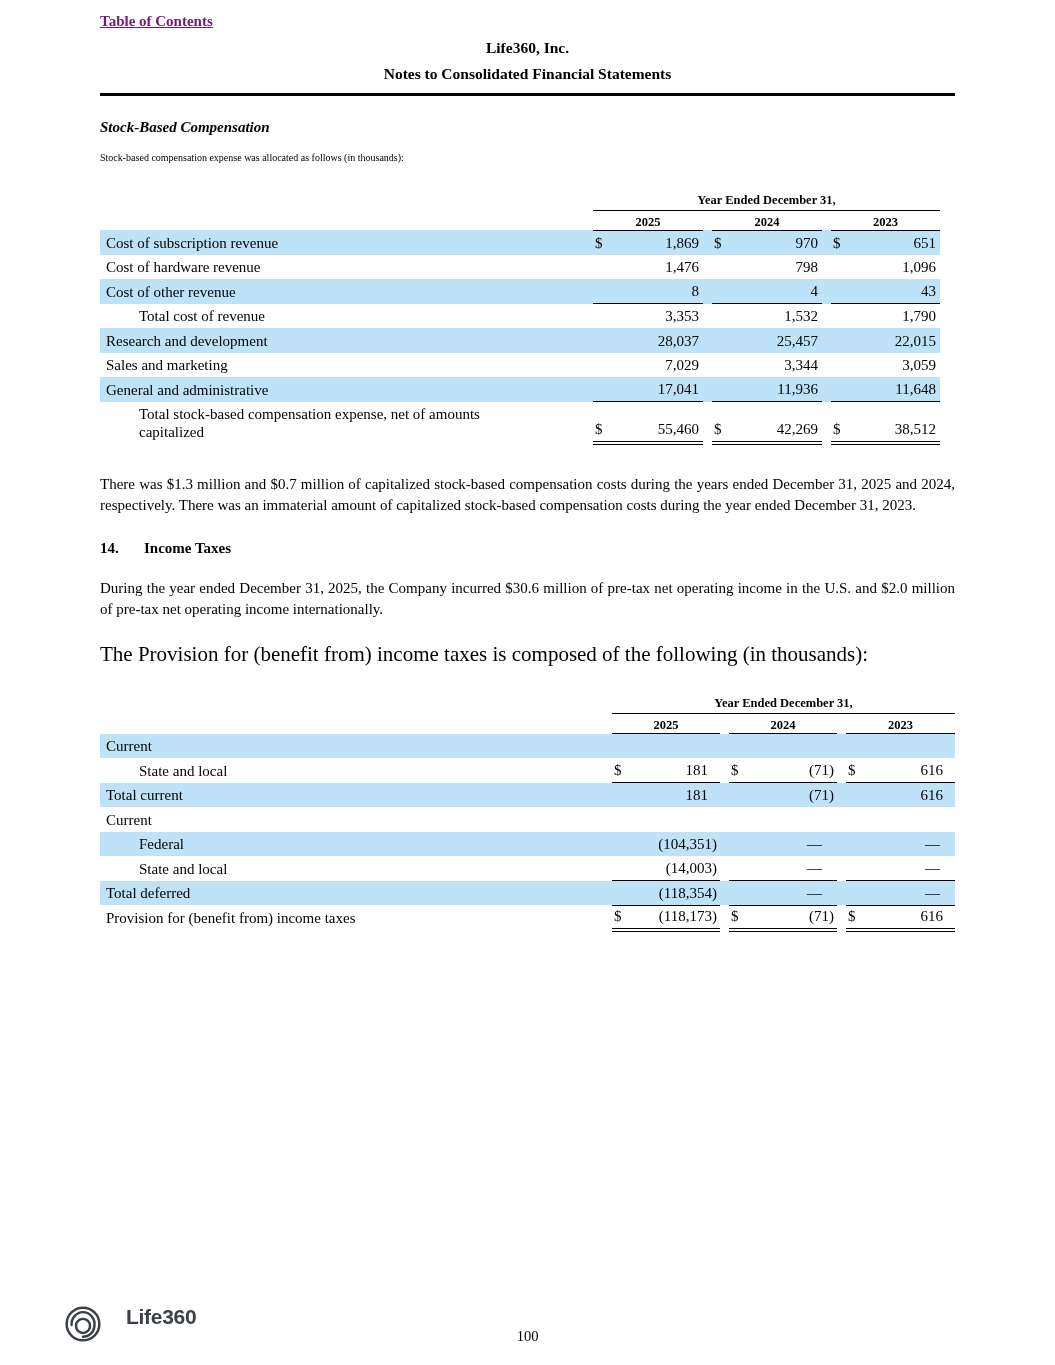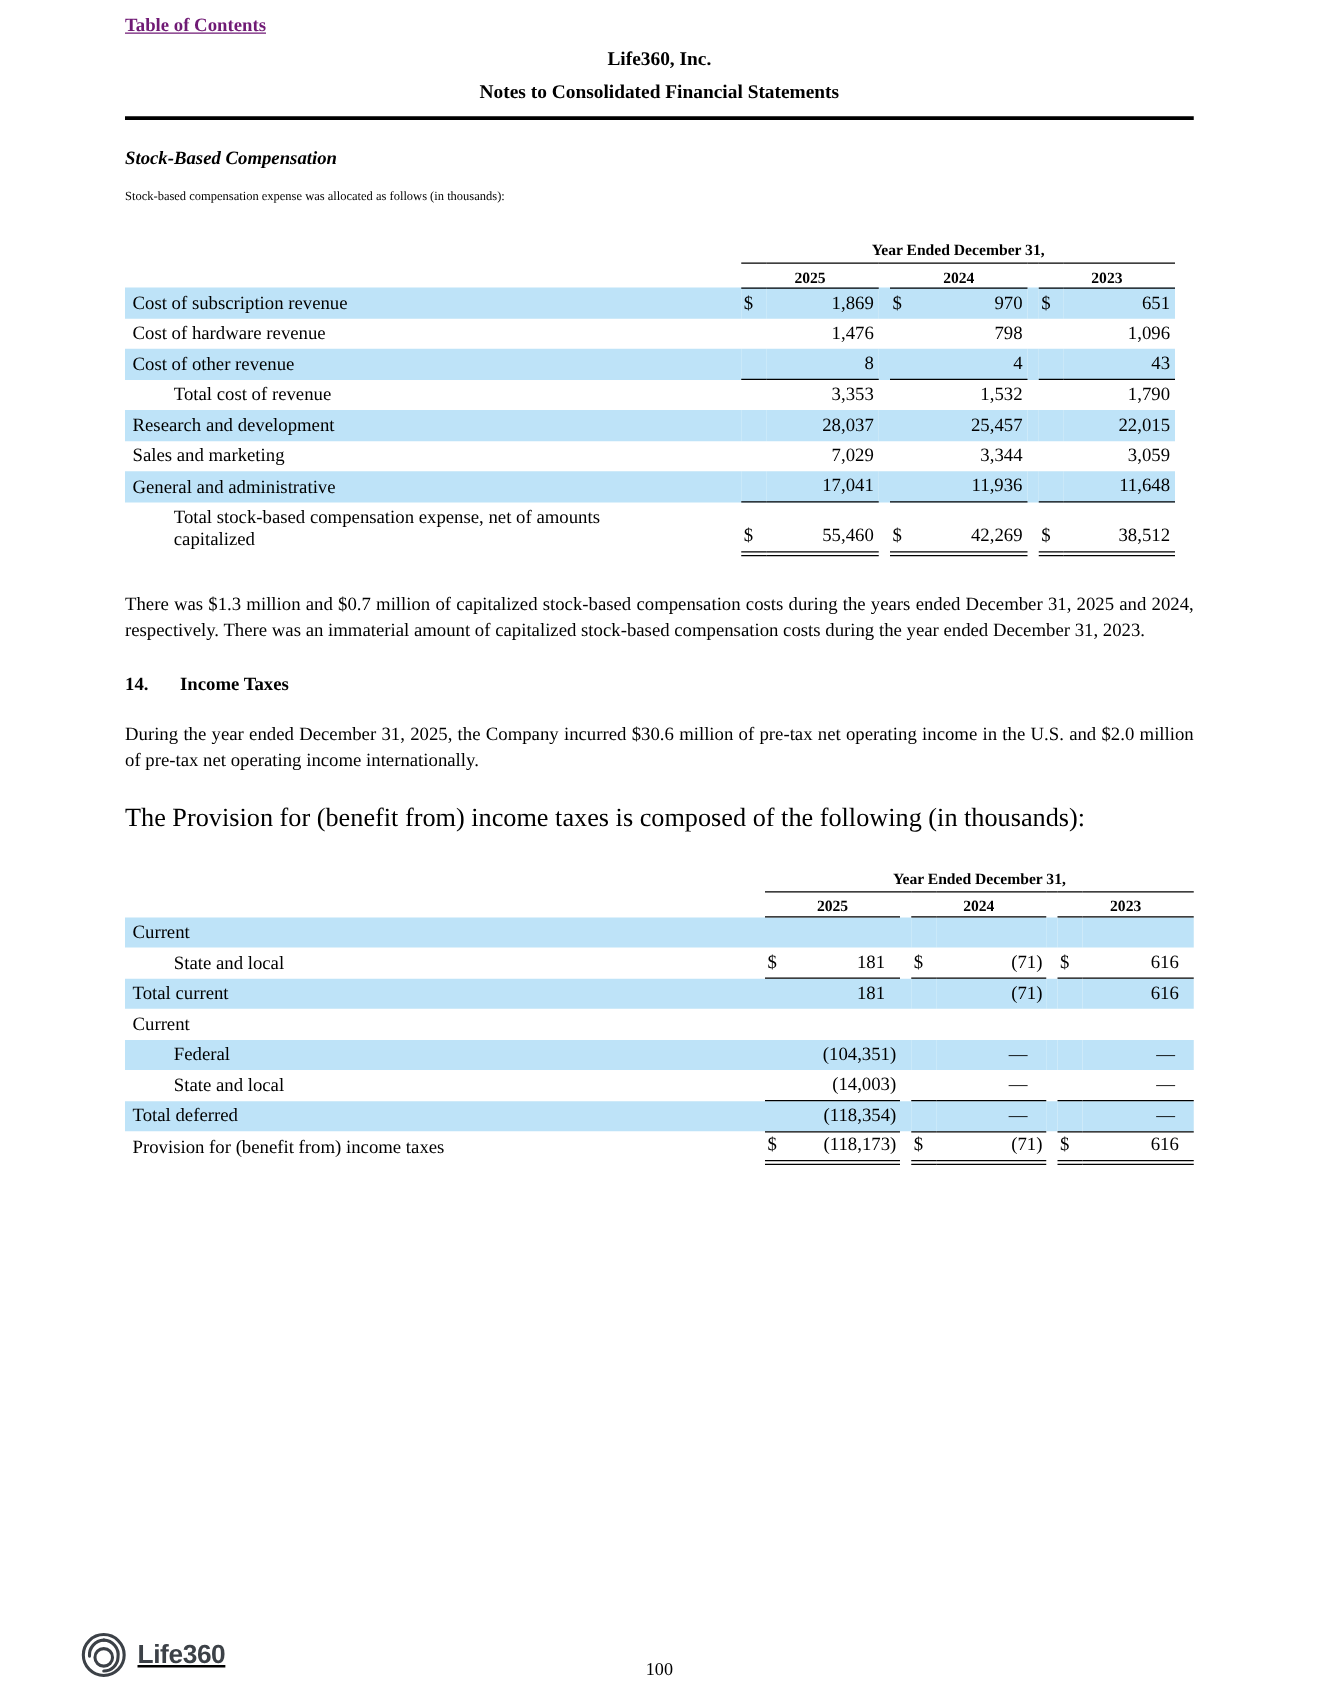--- a/index.html
+++ b/index.html
@@ -44,21 +44,21 @@
   td.wrap { padding-right:70px; line-height:18.5px; padding-bottom:1px; }
 
   .body-para { margin-top:29px; font-size:15px; line-height:21.5px; text-align:justify; }
   .num-heading { margin-top:23px; font-size:15px; font-weight:bold; }
   .num-heading .num { display:inline-block; width:44px; }
   .para2 { margin-top:21px; font-size:15px; line-height:21.5px; text-align:justify; }
   .para3 { margin-top:21px; font-size:21px; }
 
   .footer-logo {
     position:absolute; left:64px; bottom:22px;
-    display:flex; align-items:center; gap:8px;text-decoration:underline;
+    display:flex; gap:24px;
   }
   .brand-word {
     font-family:"Liberation Sans", sans-serif; font-weight:bold;
     font-size:21px; color:#3c4147; letter-spacing:-0.3px;
   }
   .page-num {
     position:absolute; bottom:20px; left:0; width:100%;
     text-align:center; font-size:14.5px;
   }
 </style>

